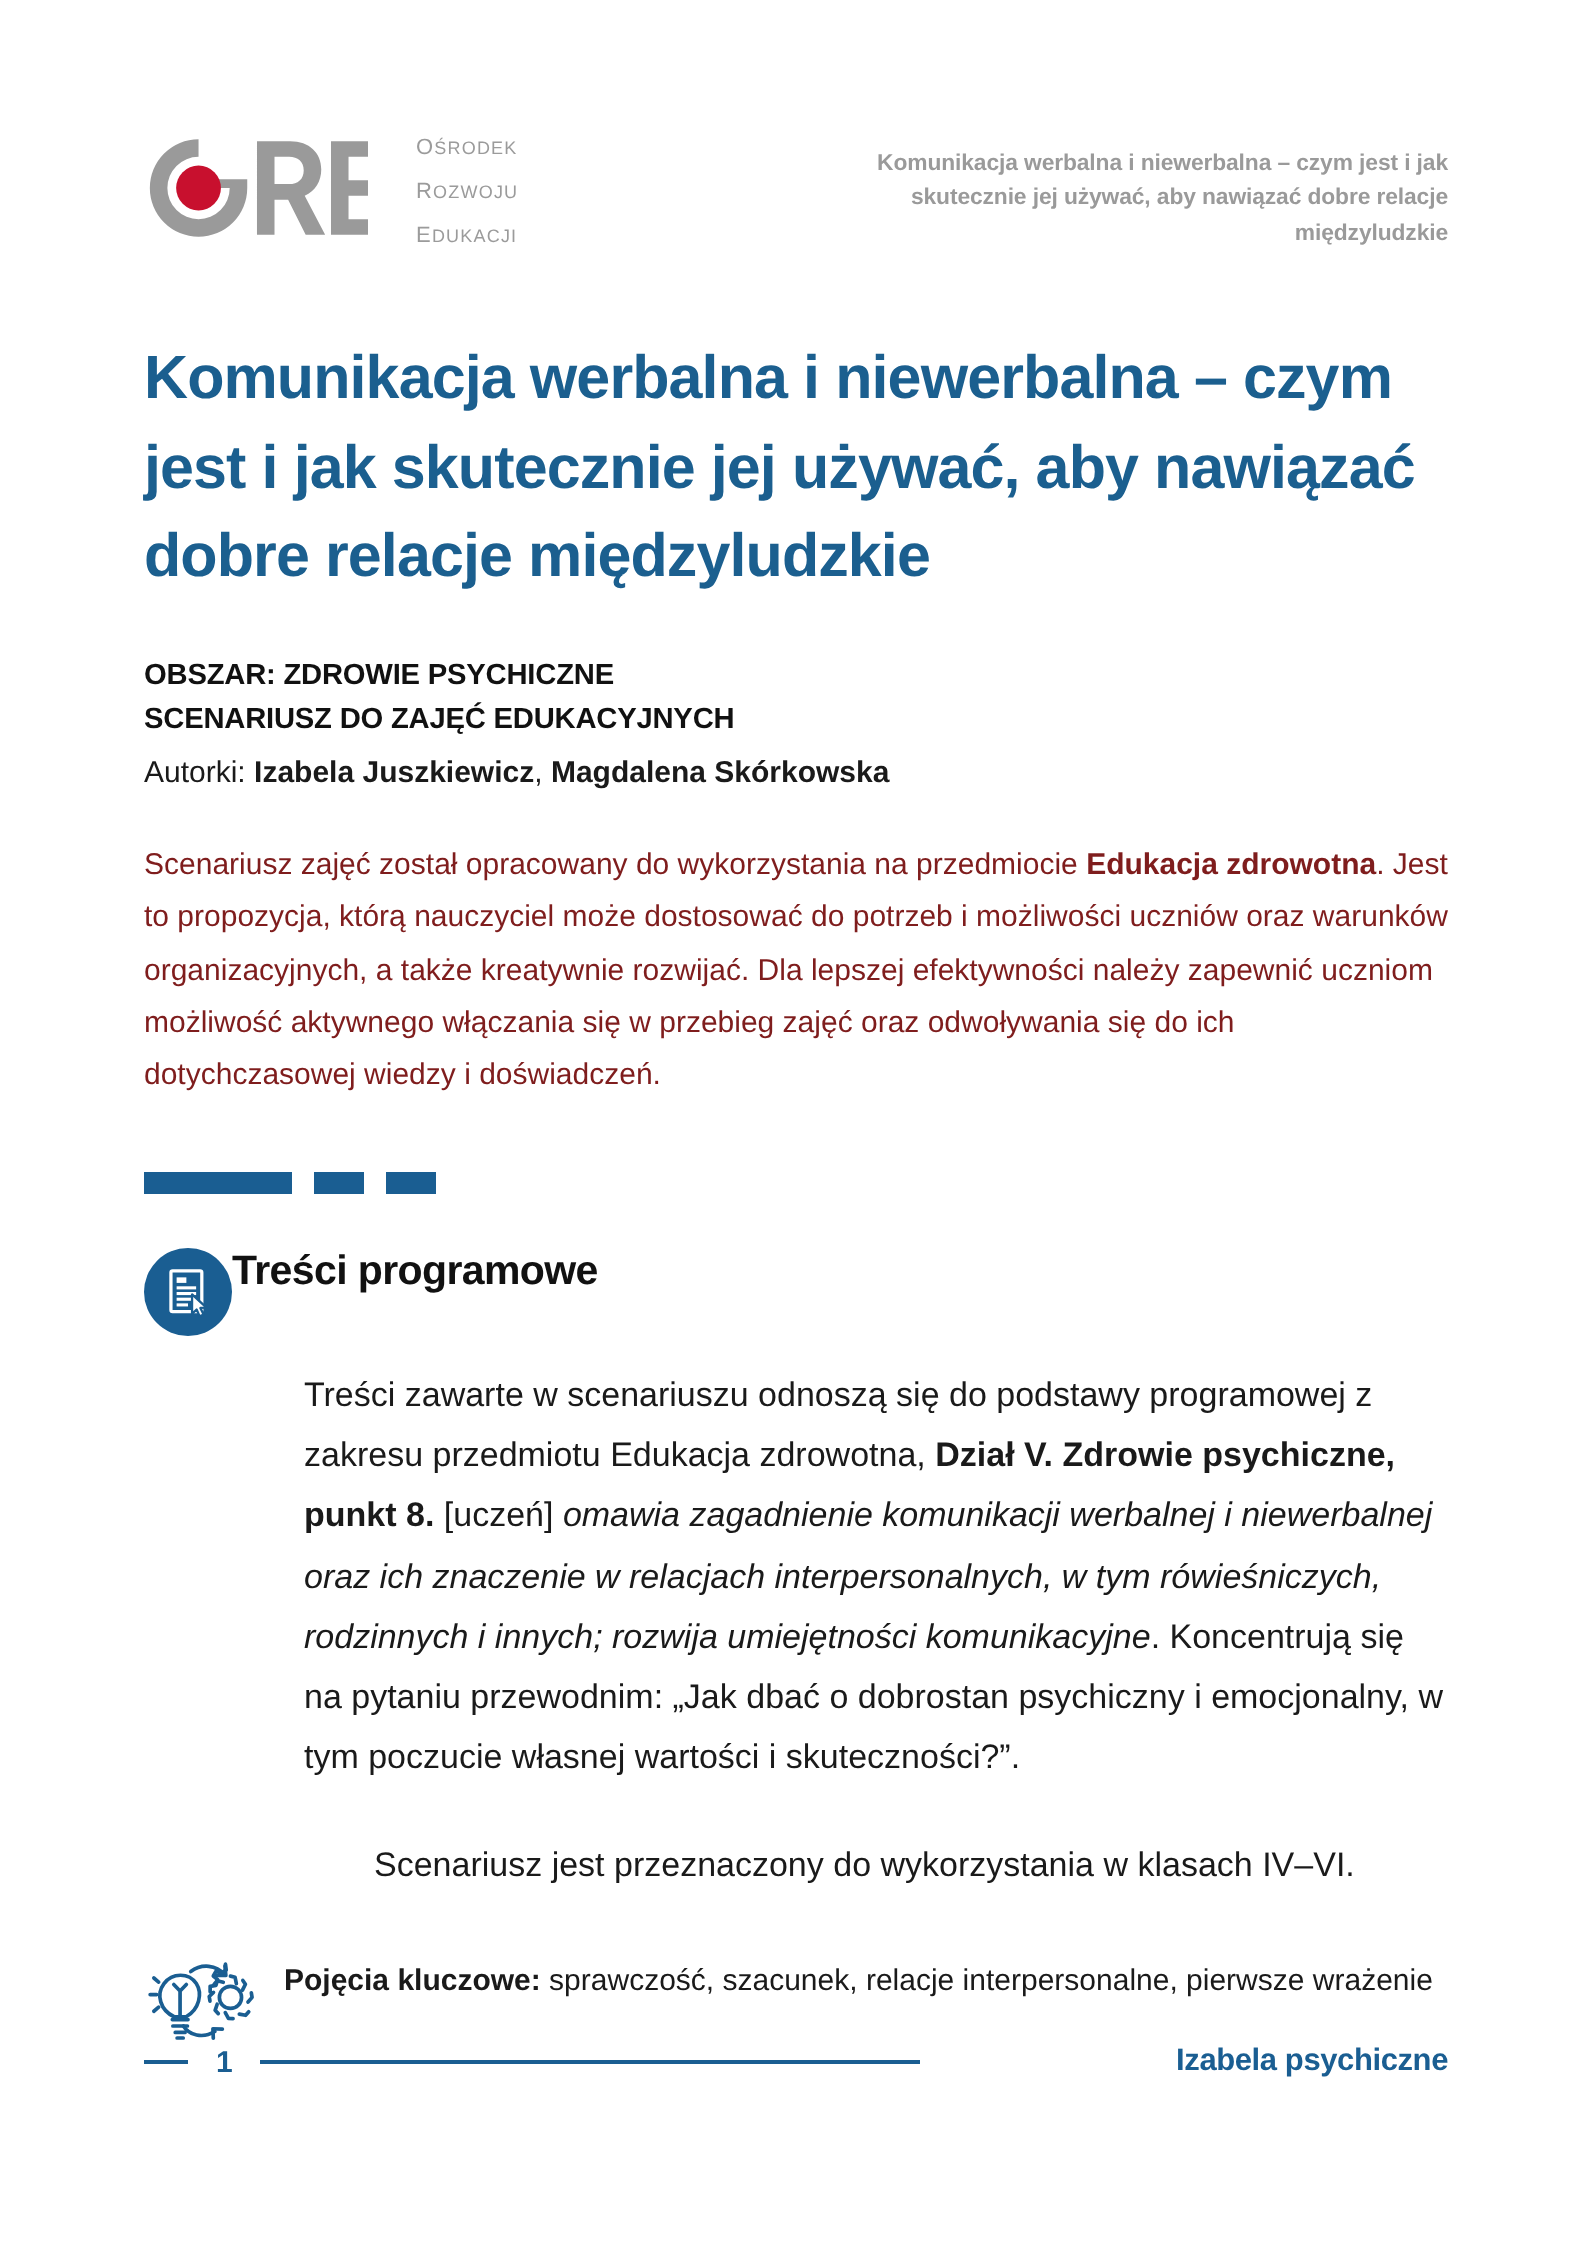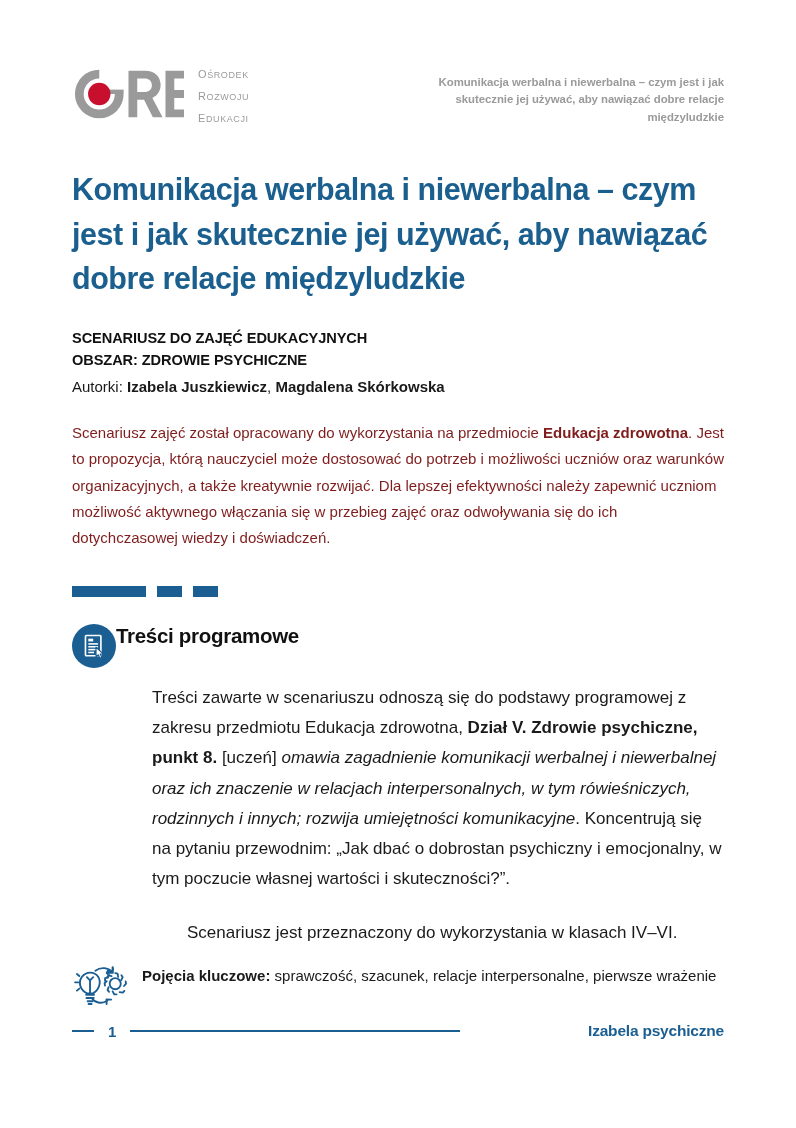--- a/index.html
+++ b/index.html
@@ -28,21 +28,21 @@
   .masthead {
     display: flex;
     align-items: flex-start;
     justify-content: space-between;
     padding-top: 62px;
   }
 
   .logo-block {
     display: flex;
     align-items: center;
-    gap: 14px;
+    gap: 24px;
     justify-content: space-between;
   }
 
   .logo-mark {
     width: 112px;
     height: 56px;
     position: relative;
     flex: none;
   }
 
@@ -163,21 +163,21 @@
   .section-body p { margin: 0; }
   .section-body p + p { margin-top: 23px; margin-left: 35px; }
   .section-body b { font-weight: bold; }
   .section-body i { font-style: italic; }
 
   
   .keywords-row {
     display: flex;
     align-items: flex-start;
     gap: 14px;
-    margin-top: 13px;
+    margin-top: 28px;
   }
   .kw-icon {
     width: 56px;
     height: 48px;
     flex: none;
     margin-top: 1px;
   }
   .kw-text {
     font-size: 15px;
     line-height: 1.74;
@@ -253,22 +253,22 @@
         <span class="logo-word">Edukacji</span>
       </div>
     </div>
 
     <div class="running-head">Komunikacja werbalna i niewerbalna – czym jest i jak skutecznie jej używać, aby nawiązać dobre relacje międzyludzkie</div>
   </div>
 
   <h1 class="doc-title">Komunikacja werbalna i niewerbalna – czym jest i jak skutecznie jej używać, aby nawiązać dobre relacje międzyludzkie</h1>
 
   <div class="subtitle-block">
+    <div>OBSZAR: ZDROWIE PSYCHICZNE</div>
     <div>SCENARIUSZ DO ZAJĘĆ EDUKACYJNYCH</div>
-    <div>OBSZAR: ZDROWIE PSYCHICZNE</div>
   </div>
 
   <div class="authors">
     <span>Autorki: </span><b>Izabela Juszkiewicz</b><span>, </span><b>Magdalena Skórkowska</b>
   </div>
 
   <p class="lead"><span>Scenariusz zajęć został opracowany do wykorzystania na przedmiocie </span><b>Edukacja zdrowotna</b><span>. Jest to propozycja, którą nauczyciel może dostosować do potrzeb i możliwości uczniów oraz warunków organizacyjnych, a także kreatywnie rozwijać. Dla lepszej efektywności należy zapewnić uczniom możliwość aktywnego włączania się w przebieg zajęć oraz odwoływania się do ich dotychczasowej wiedzy i doświadczeń.</span></p>
 
   <div class="dash-rule">
     <span class="dash dash-1"></span>

